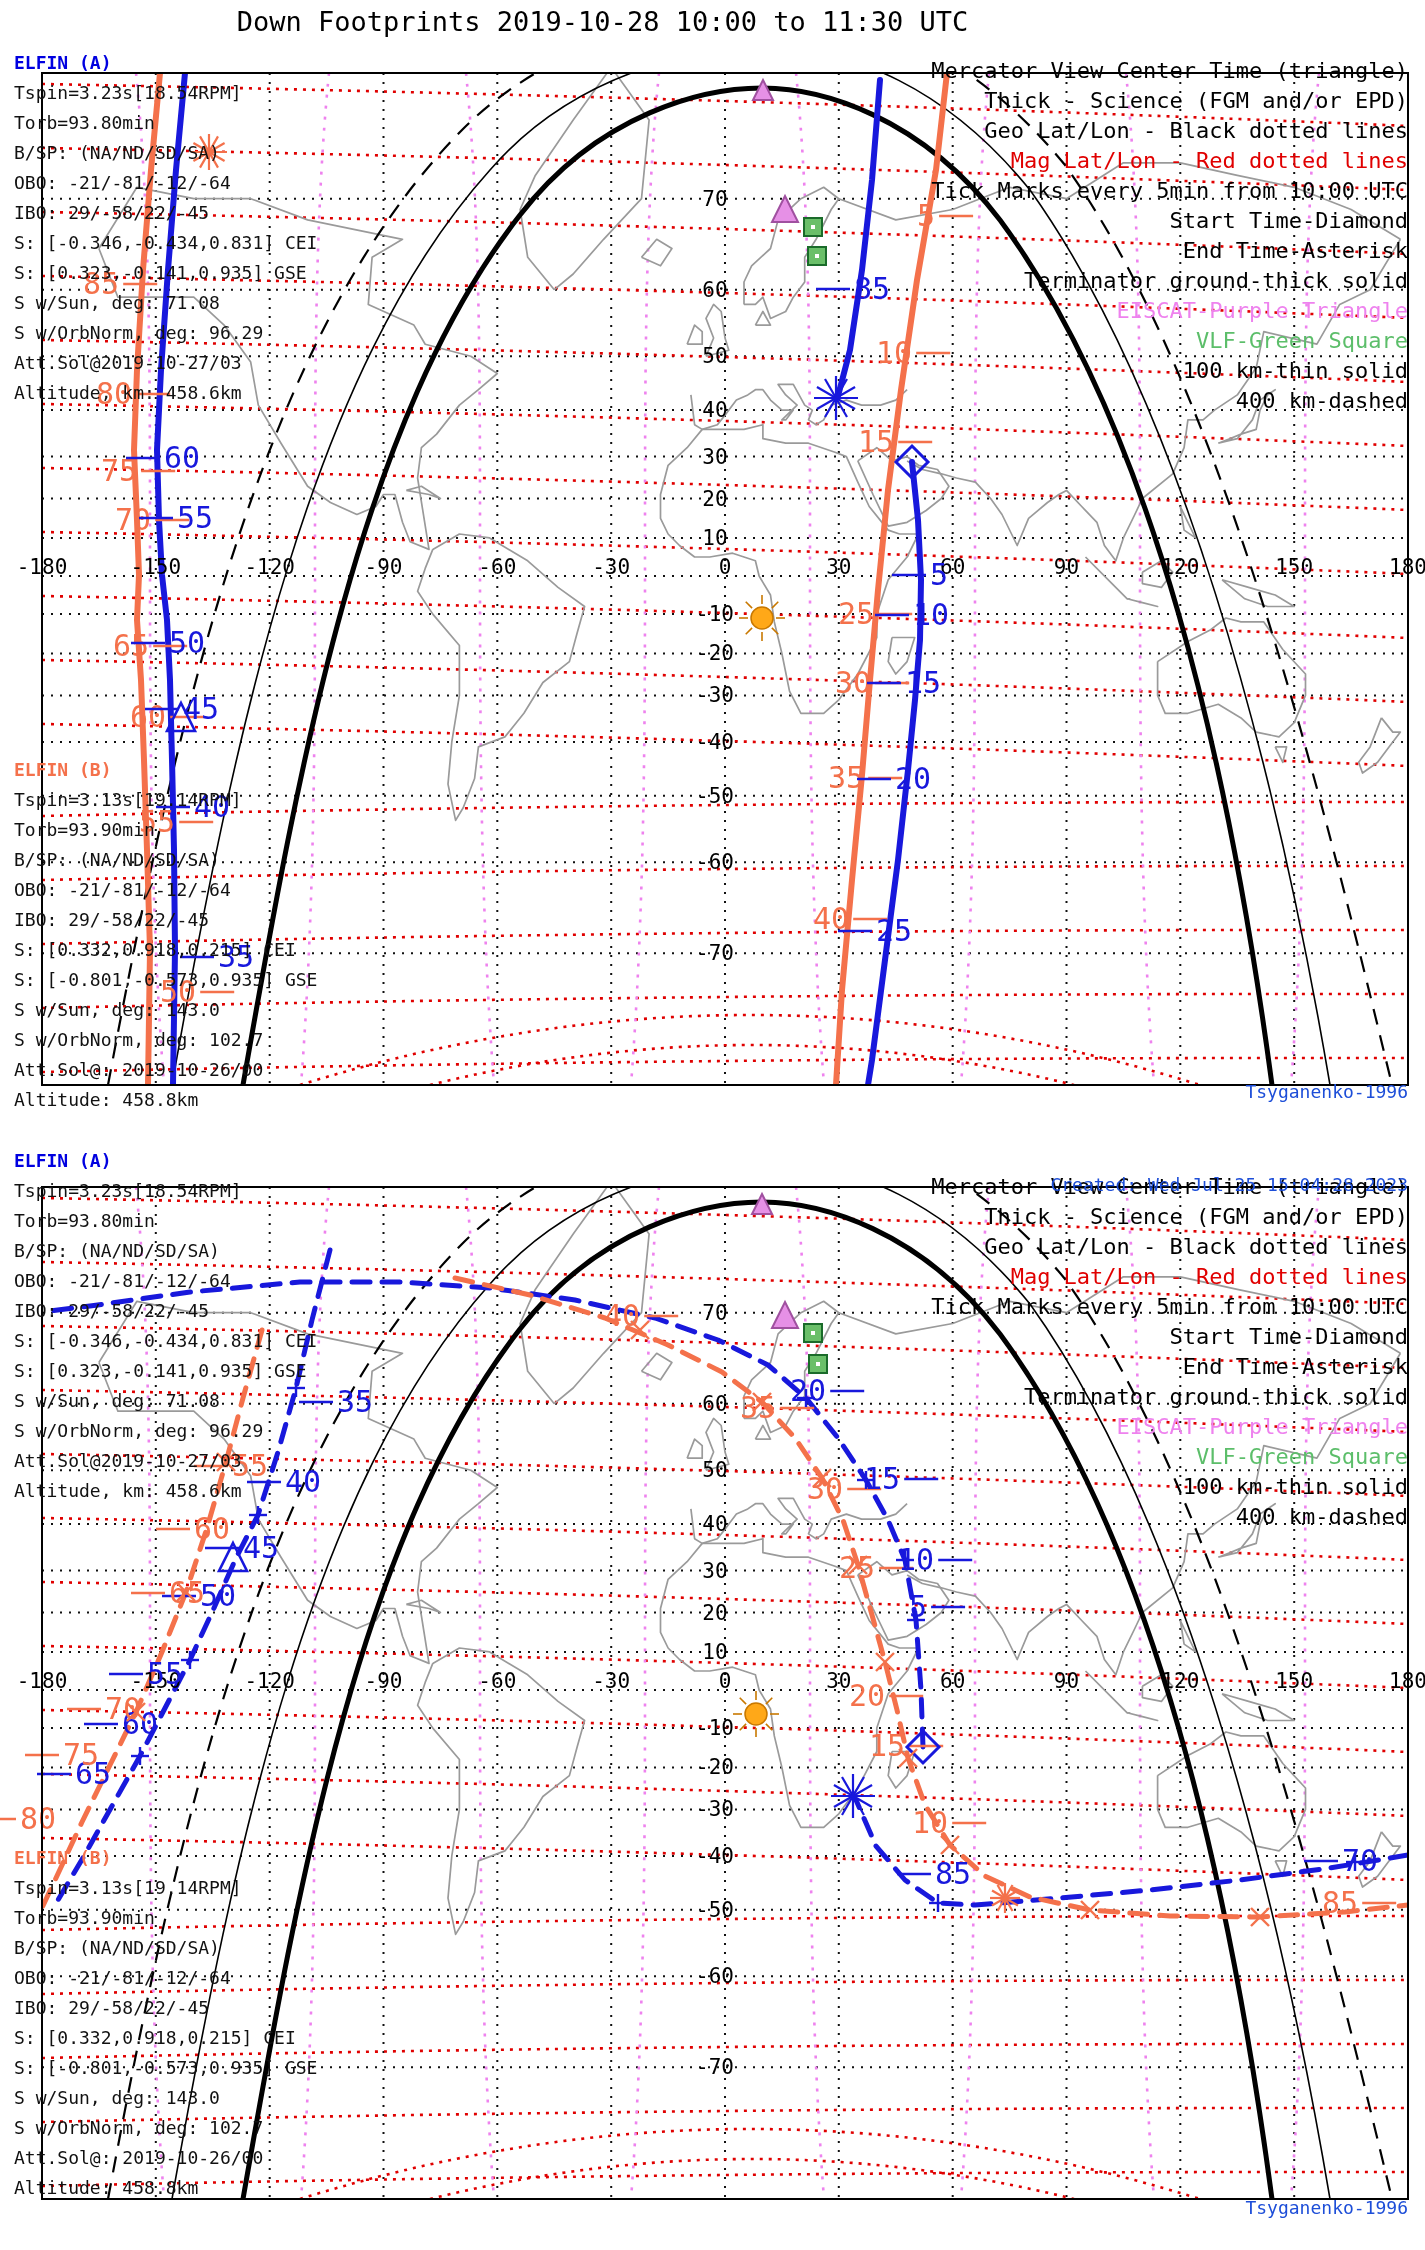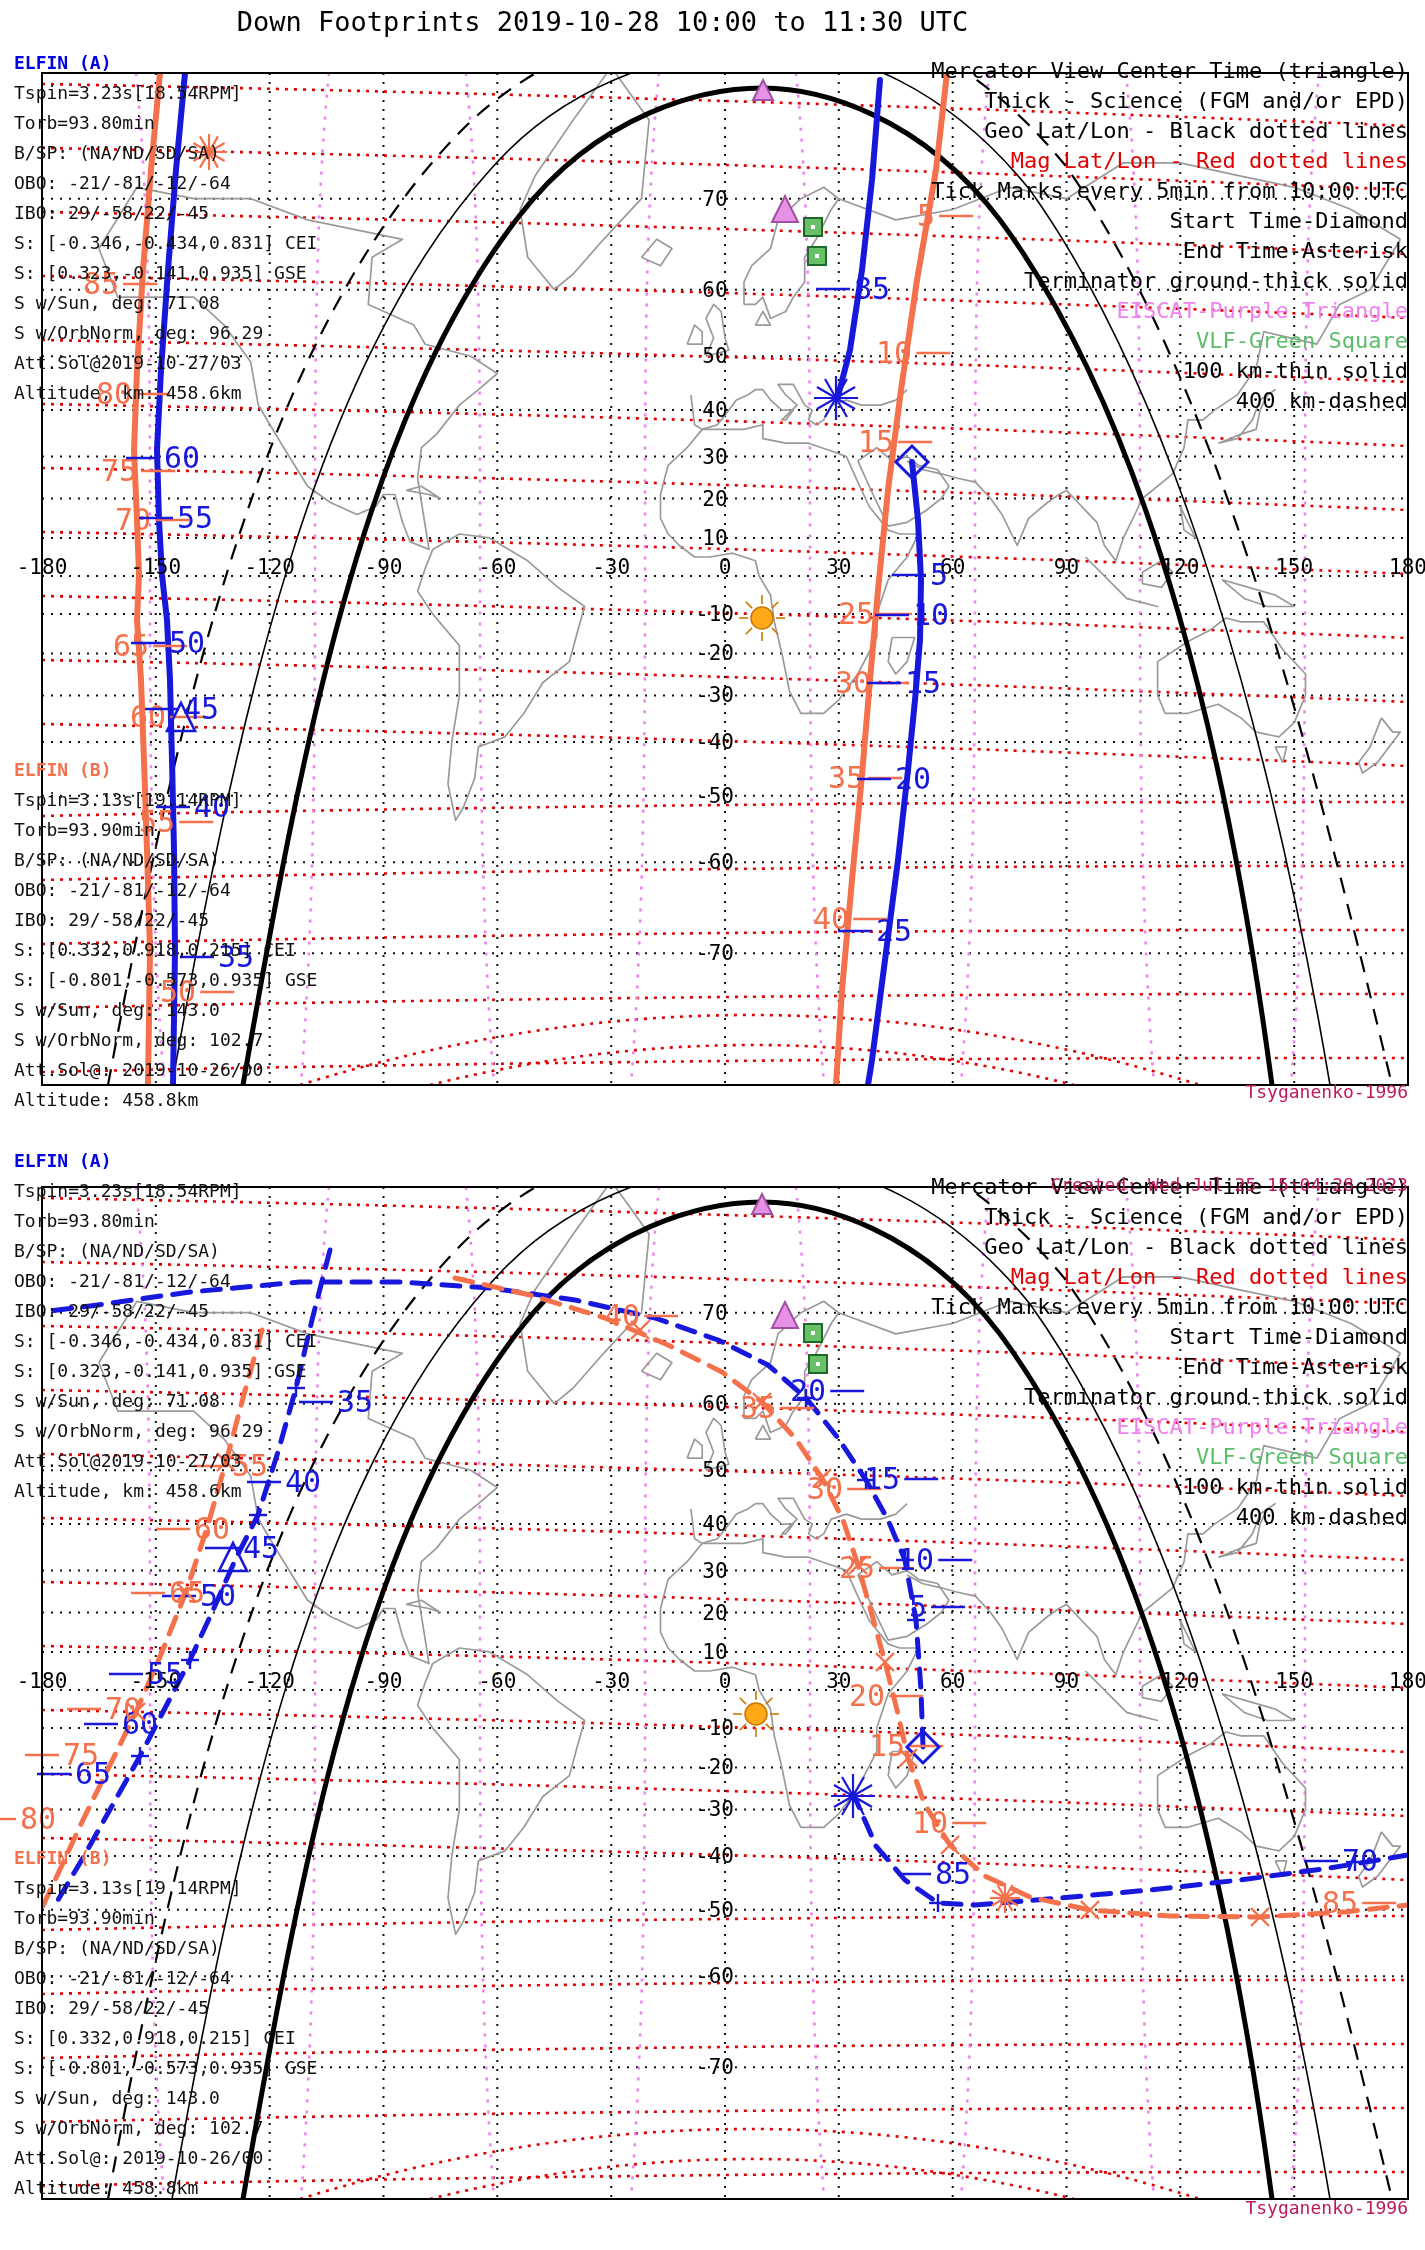--- a/index.html
+++ b/index.html
@@ -3,21 +3,21 @@
 <meta charset="utf-8">
 <style>
   html,body{margin:0;padding:0;background:#ffffff;}
   .stage{position:relative;width:1425px;height:2250px;background:#ffffff;overflow:hidden;
          font-family:"DejaVu Sans Mono","Liberation Mono",monospace;color:#111;}
   svg{position:absolute;left:0;top:0;}
   .title{position:absolute;width:1205px;text-align:center;font-size:27px;letter-spacing:0px;color:#000;white-space:pre;}
   .info{position:absolute;left:14px;font-size:18px;line-height:30px;white-space:pre;}
   .info .tl{height:30px;}
   .legend{position:absolute;right:17px;text-align:right;font-size:22px;line-height:30px;white-space:pre;}
-  .credits{position:absolute;right:17px;text-align:right;font-size:18px;line-height:31px;white-space:pre;color:#be185d;}
+  .credits{position:absolute;right:17px;text-align:right;font-size:18px;line-height:31px;white-space:pre;color:#1d4ed8;}
 </style>
 </head>
 <body>
 
 <div class="stage">
   <svg id="mapsvg" width="1425" height="2250">
       <defs>
     <clipPath id="clipP1">
           <rect x="42" y="73" width="1366" height="1012"></rect>
         </clipPath>

